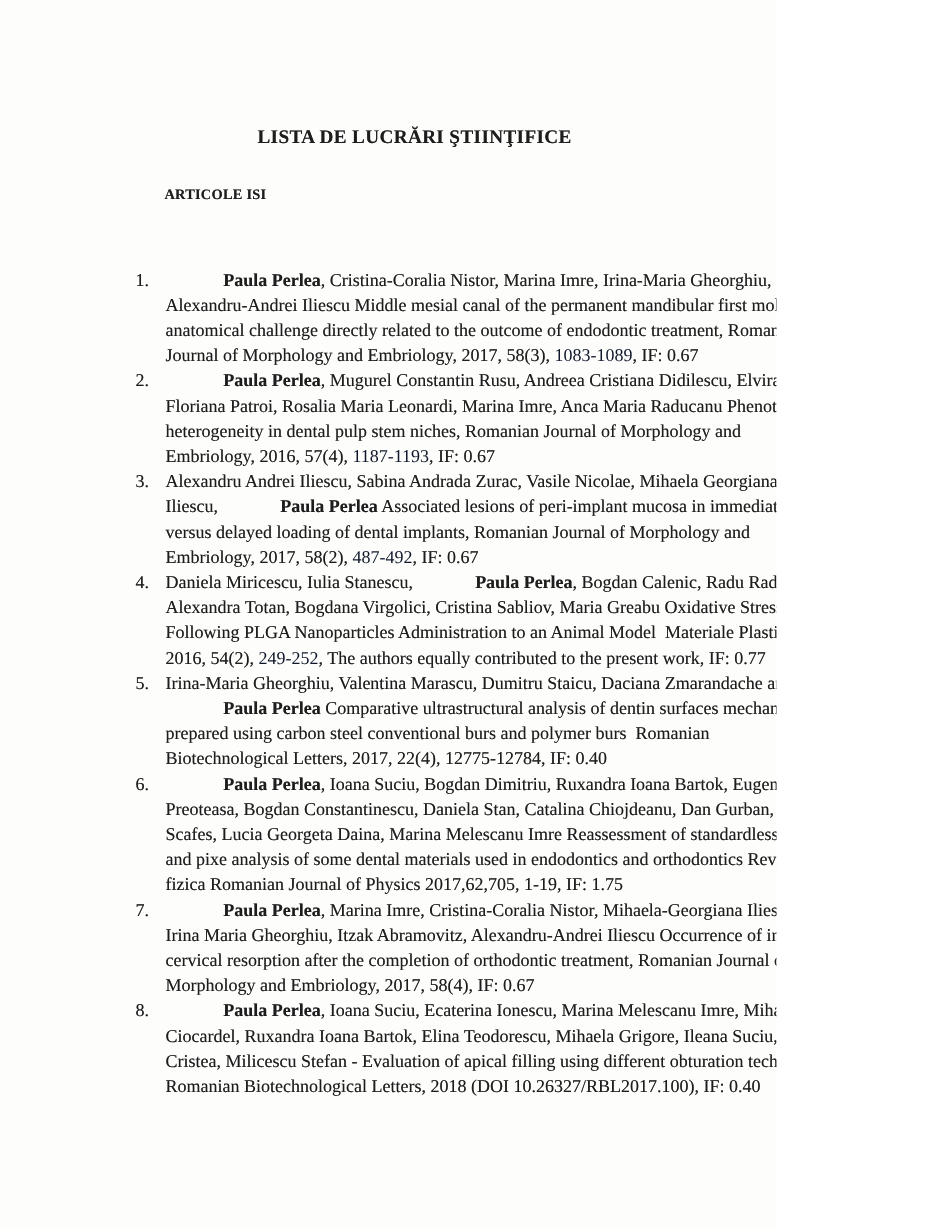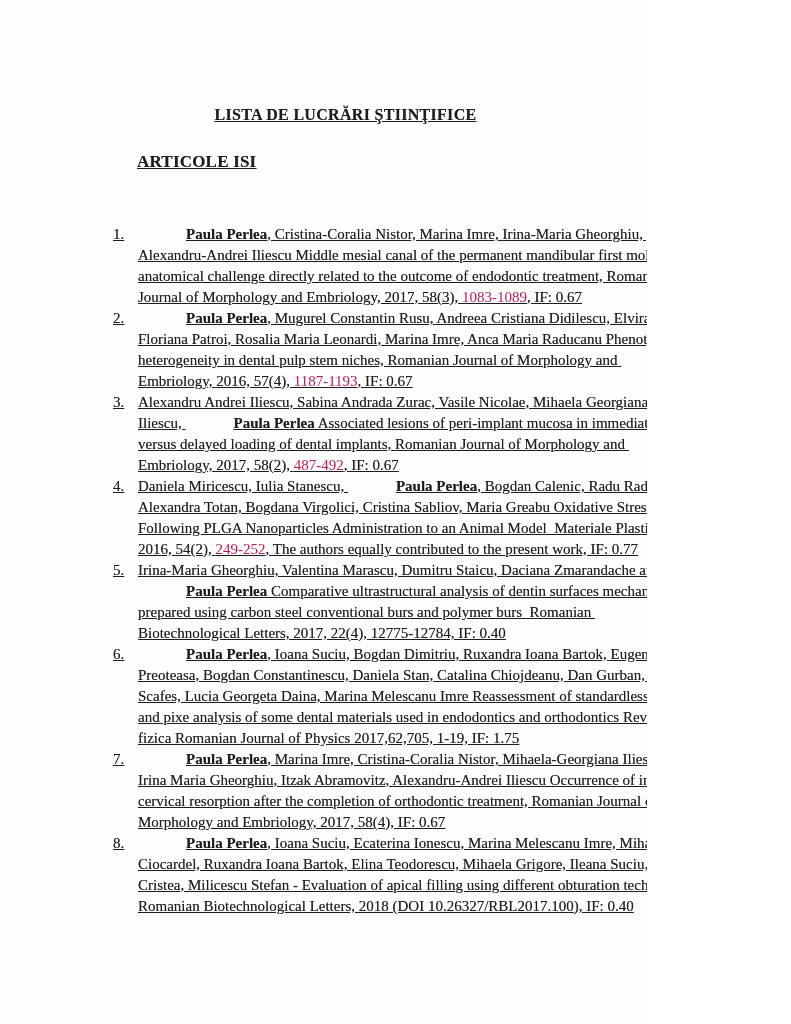--- a/index.html
+++ b/index.html
@@ -10,37 +10,36 @@
   .page {
     position: relative;
     width: 647px;
     height: 1024px;
     background: #fdfdfc;
     box-sizing: border-box;
     overflow: hidden;
     font-family: "Liberation Serif", "DejaVu Serif", serif;
     color: #1d1d1d;
     text-shadow: 0 0 0.5px rgba(25,25,25,0.55);
-    text-decoration: underline;
   }
   .doc-title {
     margin: 0;
     padding-top: 105px;
     padding-left: 44px; 
     text-align: center;
     font-size: 16px;
     font-weight: bold;
     letter-spacing: 0.3px;
     line-height: 20px;
   }
   .section-heading {
     margin: 0;
     margin-top: 27px;
     margin-left: 137px;
-    font-size: 17px;
+    font-size: 12px;
     font-weight: bold;
     letter-spacing: 0.2px;
     line-height: 20px;
   }
   .ref-list {
     list-style: none;
     margin: 52px 0 0 0;
     padding: 0 0 0 113px;
   }
   .ref-item {
@@ -52,21 +51,21 @@
   .ref-num {
     flex: 0 0 25px;
     width: 25px;
   }
   .ref-body {
     flex: 1;
     white-space: pre-wrap;
     overflow-wrap: break-word;
   }
   .run-bold { font-weight: bold; margin-left: 48px; }
-  .run-gray { color: #be185d; text-shadow: none; }
+  .run-gray { color: #0f172a; text-shadow: none; }
   .run-normal { }
 </style>
 </head>
 <body>
 
 <div class="page">
   <h1 class="doc-title">LISTA DE LUCRĂRI ŞTIINŢIFICE</h1>
   <h2 class="section-heading">ARTICOLE ISI</h2>
   <ol class="ref-list">
       <li class="ref-item">

